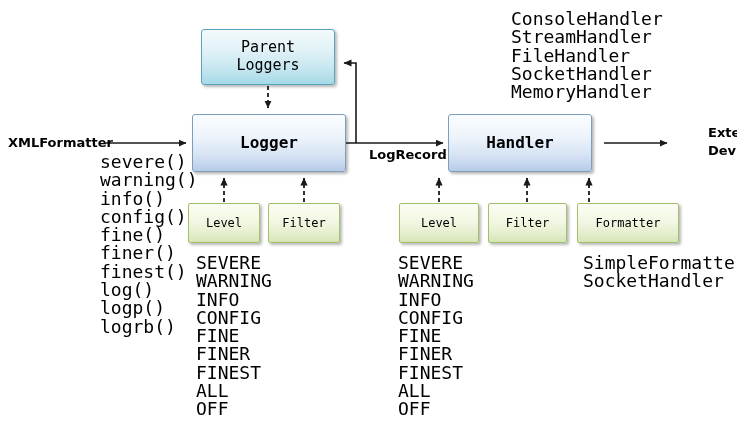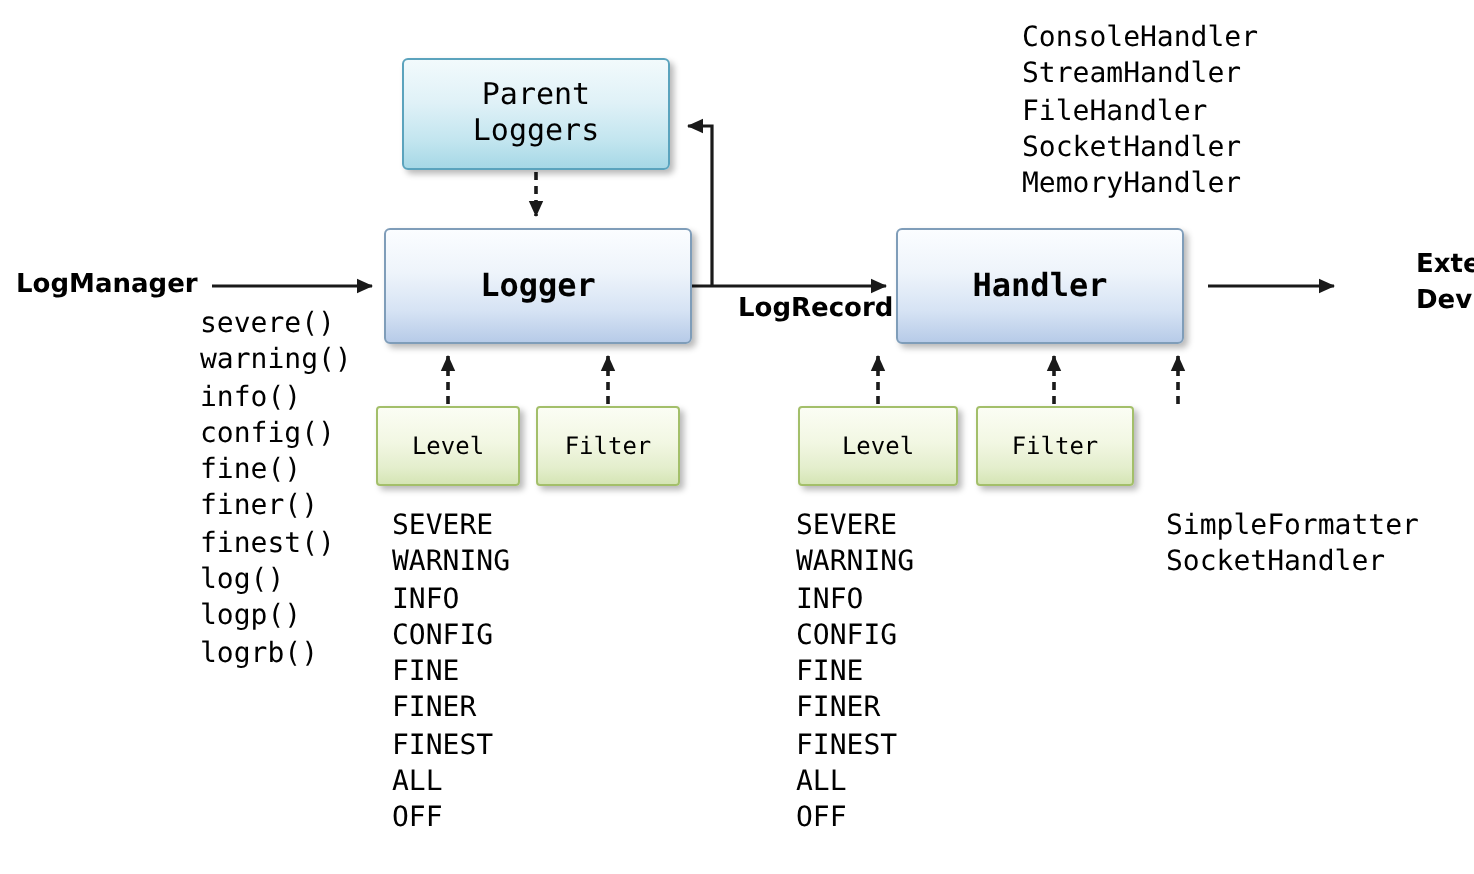--- a/index.html
+++ b/index.html
@@ -72,21 +72,21 @@
     font-family: "DejaVu Sans", sans-serif;
     font-size: 13px;
     font-weight: bold;
     line-height: 16px;
     color: #000;
   }
   .list {
     position: absolute;
     white-space: pre;
     font-family: "DejaVu Sans Mono", monospace;
-    font-size: 14px;
+    font-size: 18px;
     line-height: 18.3px;
     color: #000;
   }
 </style>
 </head>
 <body>
 
 <div id="canvas">
 
   <svg class="wires" viewBox="0 0 737 437">
@@ -163,22 +163,25 @@
   </div>
 
   <div class="box box-green" style="left:399px; top:203px; width:80px; height:40px;">
     <span>Level</span>
   </div>
 
   <div class="box box-green" style="left:488px; top:203px; width:79px; height:40px;">
     <span>Filter</span>
   </div>
 
-
-  <div class="txt-bold-sans" style="left:8px; top:135px;"><span>LogManager</span></div>
+  <div class="box box-green" style="left:577px; top:203px; width:102px; height:40px;">
+    <span>Formatter</span>
+  </div>
+
+  <div class="txt-bold-sans" style="left:8px; top:135px;"><span>XMLFormatter</span></div>
 
   <div class="txt-bold-sans" style="left:369px; top:147px;"><span>LogRecord</span></div>
 
   <div class="txt-bold-sans" style="left:672px; top:124px; white-space:pre-line; line-height:18px;margin-left:36px;"><span>External
 Device</span></div>
 
   <div class="list" style="left:100px; top:153px;"><span>severe()
 warning()
 info()
 config()

